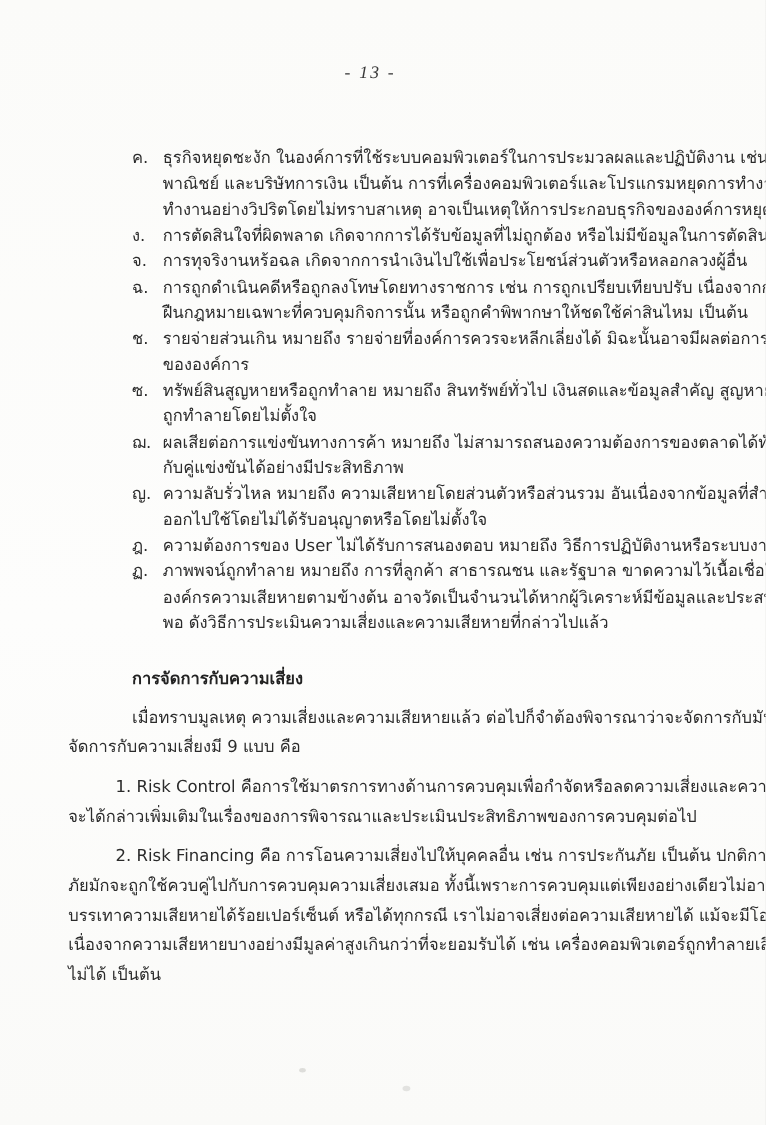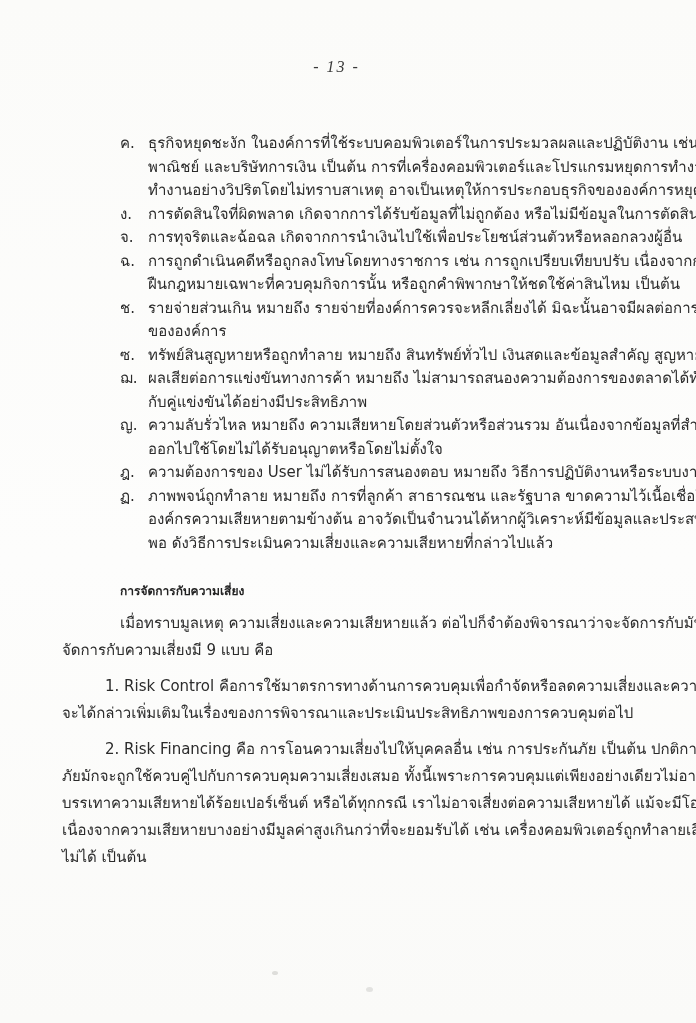--- a/index.html
+++ b/index.html
@@ -42,21 +42,21 @@
   }
   .li-lines { min-width: 0; }
   .tline {
     line-height: 23.5px;
     white-space: nowrap;
   }
   .heading {
     margin-top: 26px;
     margin-left: 58px;
     font-weight: bold;
-    font-size: 12px;
+    font-size: 15px;
     color: #222;
   }
   .paragraphs { margin-top: 10px; }
   .para { margin-top: 9px; }
   .pline {
     line-height: 27px;
     font-size: 15px;
     white-space: nowrap;
   }
   .pline.ind-a { padding-left: 58px; }
@@ -87,41 +87,42 @@
       </div>
       <div class="li">
         <span class="bullet">ง.</span>
         <div class="li-lines">
           <div class="tline">การตัดสินใจที่ผิดพลาด  เกิดจากการได้รับข้อมูลที่ไม่ถูกต้อง  หรือไม่มีข้อมูลในการตัดสินใจ</div>
         </div>
       </div>
       <div class="li">
         <span class="bullet">จ.</span>
         <div class="li-lines">
-          <div class="tline">การทุจริตและฉ้อฉล  เกิดจากการนำเงินไปใช้เพื่อประโยชน์ส่วนตัวหรือหลอกลวงผู้อื่น</div>
+          <div class="tline">การทุจริงานหร้อฉล  เกิดจากการนำเงินไปใช้เพื่อประโยชน์ส่วนตัวหรือหลอกลวงผู้อื่น</div>
         </div>
       </div>
       <div class="li">
         <span class="bullet">ฉ.</span>
         <div class="li-lines">
           <div class="tline">การถูกดำเนินคดีหรือถูกลงโทษโดยทางราชการ เช่น การถูกเปรียบเทียบปรับ เนื่องจากกระทำการฝ่า</div>
           <div class="tline">ฝืนกฎหมายเฉพาะที่ควบคุมกิจการนั้น  หรือถูกคำพิพากษาให้ชดใช้ค่าสินไหม  เป็นต้น</div>
         </div>
       </div>
       <div class="li">
         <span class="bullet">ช.</span>
         <div class="li-lines">
           <div class="tline">รายจ่ายส่วนเกิน  หมายถึง  รายจ่ายที่องค์การควรจะหลีกเลี่ยงได้  มิฉะนั้นอาจมีผลต่อการทำกำไร</div>
           <div class="tline">ขององค์การ</div>
         </div>
       </div>
       <div class="li">
         <span class="bullet">ซ.</span>
         <div class="li-lines">
           <div class="tline">ทรัพย์สินสูญหายหรือถูกทำลาย  หมายถึง  สินทรัพย์ทั่วไป  เงินสดและข้อมูลสำคัญ  สูญหายหรือ</div>
+          <div class="tline">ถูกทำลายโดยไม่ตั้งใจ</div>
         </div>
       </div>
       <div class="li">
         <span class="bullet">ฌ.</span>
         <div class="li-lines">
           <div class="tline">ผลเสียต่อการแข่งขันทางการค้า หมายถึง ไม่สามารถสนองความต้องการของตลาดได้ทัน หรือโต้ตอบ</div>
           <div class="tline">กับคู่แข่งขันได้อย่างมีประสิทธิภาพ</div>
         </div>
       </div>
       <div class="li">

